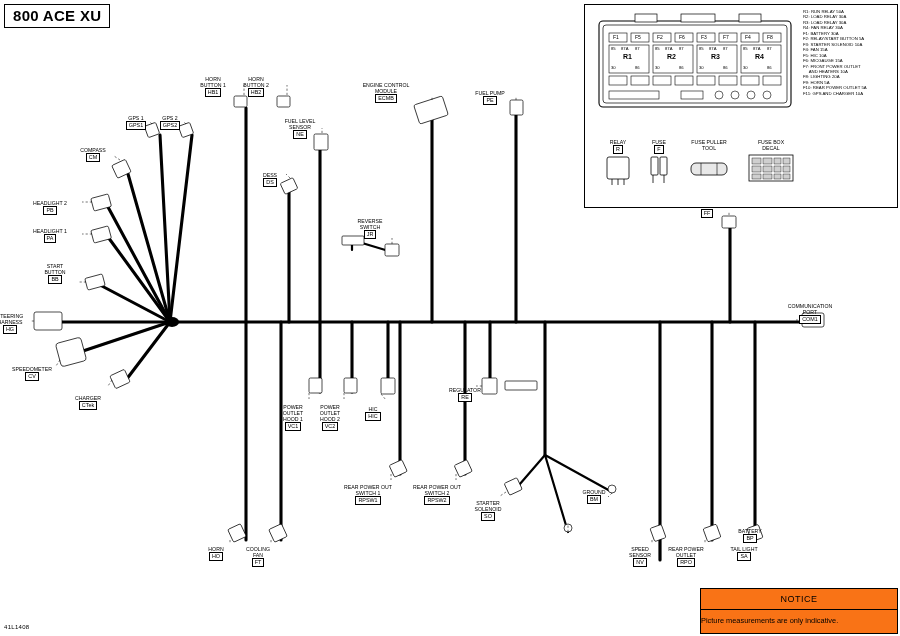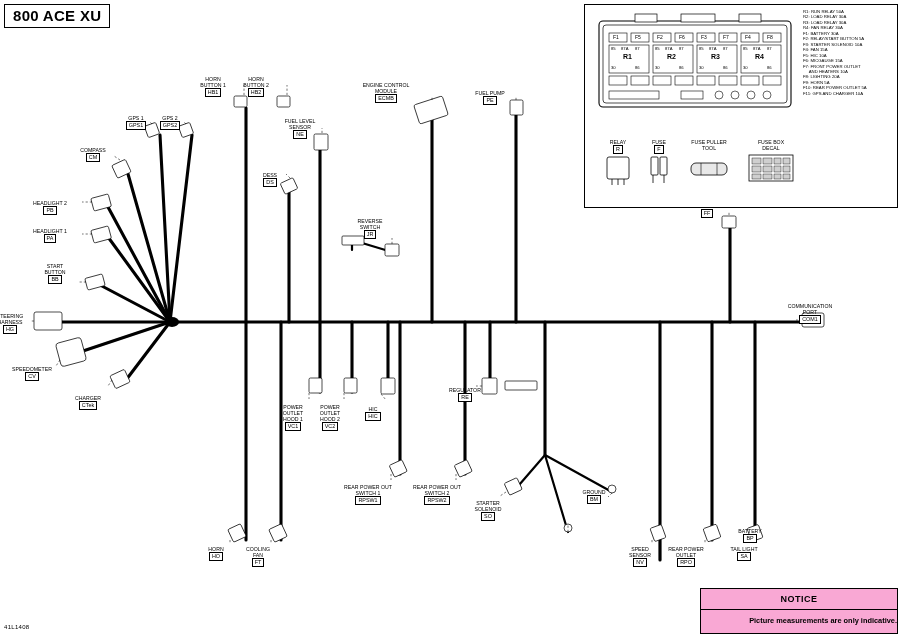--- a/index.html
+++ b/index.html
@@ -9,23 +9,23 @@
   
   #title{left:4px;top:4px;border:1.4px solid #000;padding:2px 8px 3px 8px;font-size:15px;font-weight:bold;letter-spacing:.3px;background:#fff;}
   
   .lbl{font-size:5.2px;line-height:6px;text-align:center;color:#000;white-space:pre;}
   .code{display:inline-block;border:1px solid #000;padding:0 2px;font-size:5.4px;line-height:7px;background:#fff;}
   .codewrap{text-align:center;}
   
   #fusepanel{left:584px;top:4px;width:312px;height:202px;border:1px solid #000;background:#fff;}
   #fuselist{position:absolute;left:218px;top:4px;width:92px;font-size:4.3px;line-height:5.45px;white-space:pre;}
   
-  #notice{left:700px;top:588px;width:196px;height:44px;border:1px solid #000;background:#f9a8d4;font-weight:bold;}
+  #notice{left:700px;top:588px;width:196px;height:44px;border:1px solid #000;background:#f97316;}
   #notice .nh{border-bottom:1px solid #000;text-align:center;font-size:9px;line-height:20px;letter-spacing:.5px;}
-  #notice .nb{text-align:right;font-size:7.4px;line-height:22px;}
+  #notice .nb{text-align:left;font-size:7.4px;line-height:22px;}
   
   #footer{left:4px;top:624px;font-size:6px;letter-spacing:.3px;}
   svg{position:absolute;left:0;top:0;}
   .conn{fill:#fff;stroke:#000;stroke-width:.7}
   .wire{stroke:#000;fill:none;}
   .thick{stroke-width:3.1;stroke-linecap:round;stroke-linejoin:round}
   .med{stroke-width:2.2;stroke-linecap:round}
   .dash{stroke-width:.55;stroke-dasharray:2.2 2}
 </style>
 </head>

